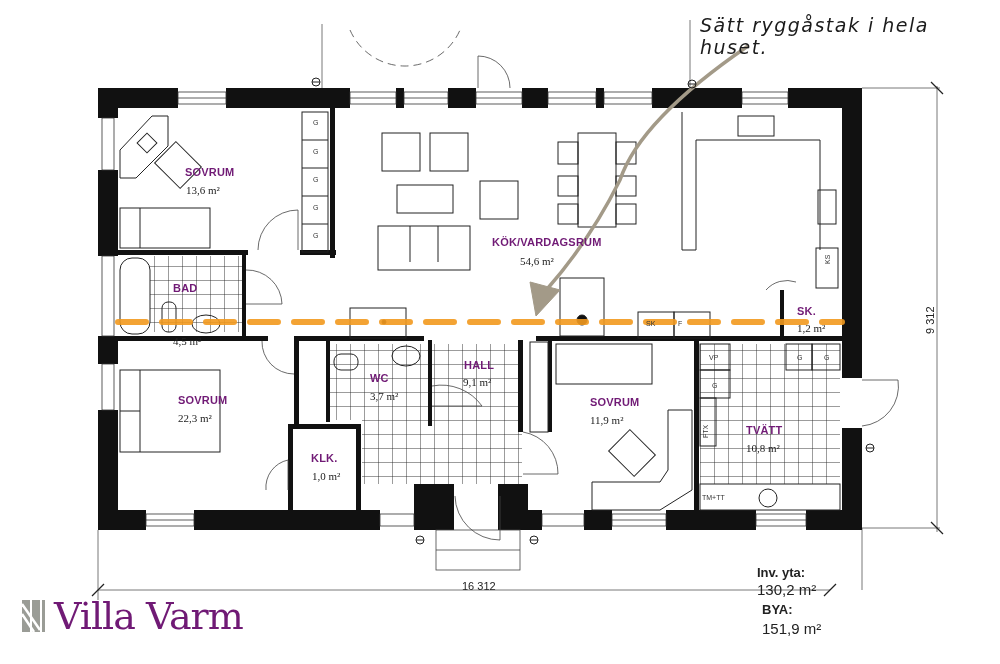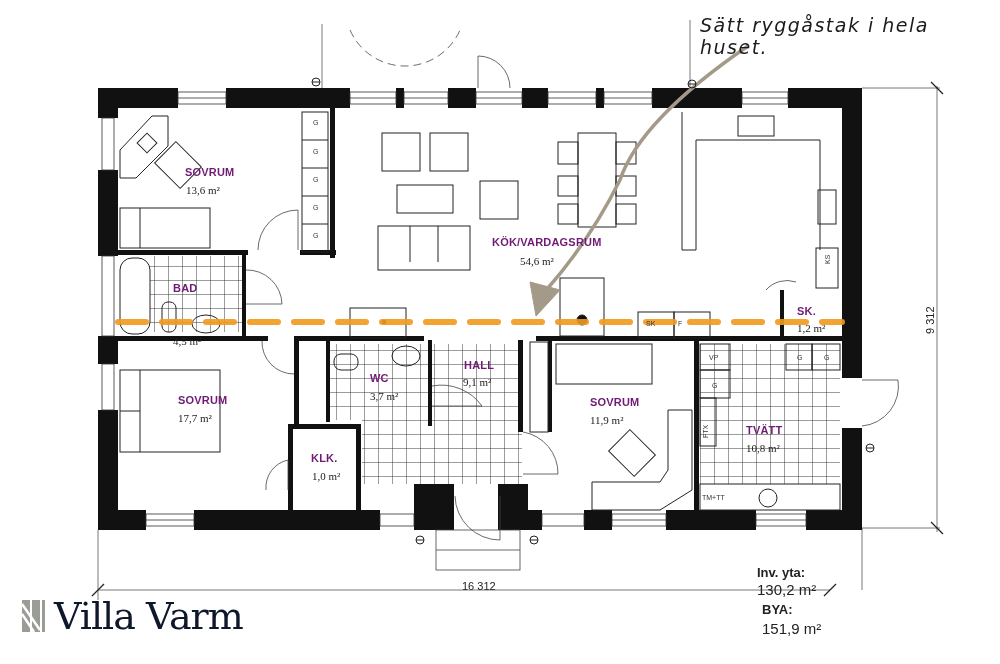--- a/index.html
+++ b/index.html
@@ -7,21 +7,21 @@
   #plan { position:absolute; left:0; top:0; }
   .room-label { position:absolute; font-family:"Liberation Sans", sans-serif; font-weight:bold; font-size:11px; color:#701a75; letter-spacing:0.2px; }
   .room-area { position:absolute; font-family:Liberation Serif, serif; font-size:11px; color:#222; }
   .dim { position:absolute; font-family:"Liberation Sans", sans-serif; font-size:11px; color:#222; }
   .dim-vert { transform:rotate(-90deg); transform-origin:left top; }
   .note { position:absolute; left:700px; top:14px; font-family:"DejaVu Sans", sans-serif; font-size:19px; color:#1b1b1b; letter-spacing:1.5px; font-style:italic; }
   .summary-label { position:absolute; font-weight:bold; font-size:13px; color:#222; }
   .summary-value { position:absolute; font-size:15px; color:#222; }
   .logo { position:absolute; left:22px; top:598px; display:flex; align-items:flex-end; gap:6px; color:#9a9c96; }
   .logo-mark { width:26px; height:36px; position:relative; }
-  .logo-text { font-family:"DejaVu Serif", serif; font-size:38px; line-height:36px; color:#0f172a; letter-spacing:-1px; }
+  .logo-text { font-family:"DejaVu Serif", serif; font-size:38px; line-height:36px; color:#701a75; letter-spacing:-1px; }
   .tiny { position:absolute; font-size:7px; color:#333; }
 </style>
 </head>
 <body>
 
 <svg id="plan" width="1000" height="664" viewBox="0 0 1000 664" xmlns="http://www.w3.org/2000/svg">
   <defs>
     <pattern id="tile" width="14" height="14" patternUnits="userSpaceOnUse">
       <rect width="14" height="14" fill="#fff"></rect>
       <path d="M14 0 L0 0 0 14" fill="none" stroke="#222" stroke-width="0.9"></path>
@@ -235,21 +235,21 @@
 <div class="room-label" style="left:492px;top:236px;">KÖK/VARDAGSRUM</div>
 <div class="room-area" style="left:472px;top:255px;margin-left:48px;">54,6 m²</div>
 
 <div class="room-label" style="left:173px;top:282px;">BAD</div>
 <div class="room-area" style="left:173px;top:299px;margin-top:36px;">4,5 m²</div>
 
 <div class="room-label" style="left:797px;top:305px;">SK.</div>
 <div class="room-area" style="left:797px;top:322px;">1,2 m²</div>
 
 <div class="room-label" style="left:178px;top:394px;">SOVRUM</div>
-<div class="room-area" style="left:178px;top:412px;">17,7 m²</div>
+<div class="room-area" style="left:178px;top:412px;">22,3 m²</div>
 
 <div class="room-label" style="left:370px;top:372px;">WC</div>
 <div class="room-area" style="left:370px;top:390px;">3,7 m²</div>
 
 <div class="room-label" style="left:464px;top:359px;">HALL</div>
 <div class="room-area" style="left:463px;top:376px;">9,1 m²</div>
 
 <div class="room-label" style="left:311px;top:452px;">KLK.</div>
 <div class="room-area" style="left:312px;top:470px;">1,0 m²</div>
 

